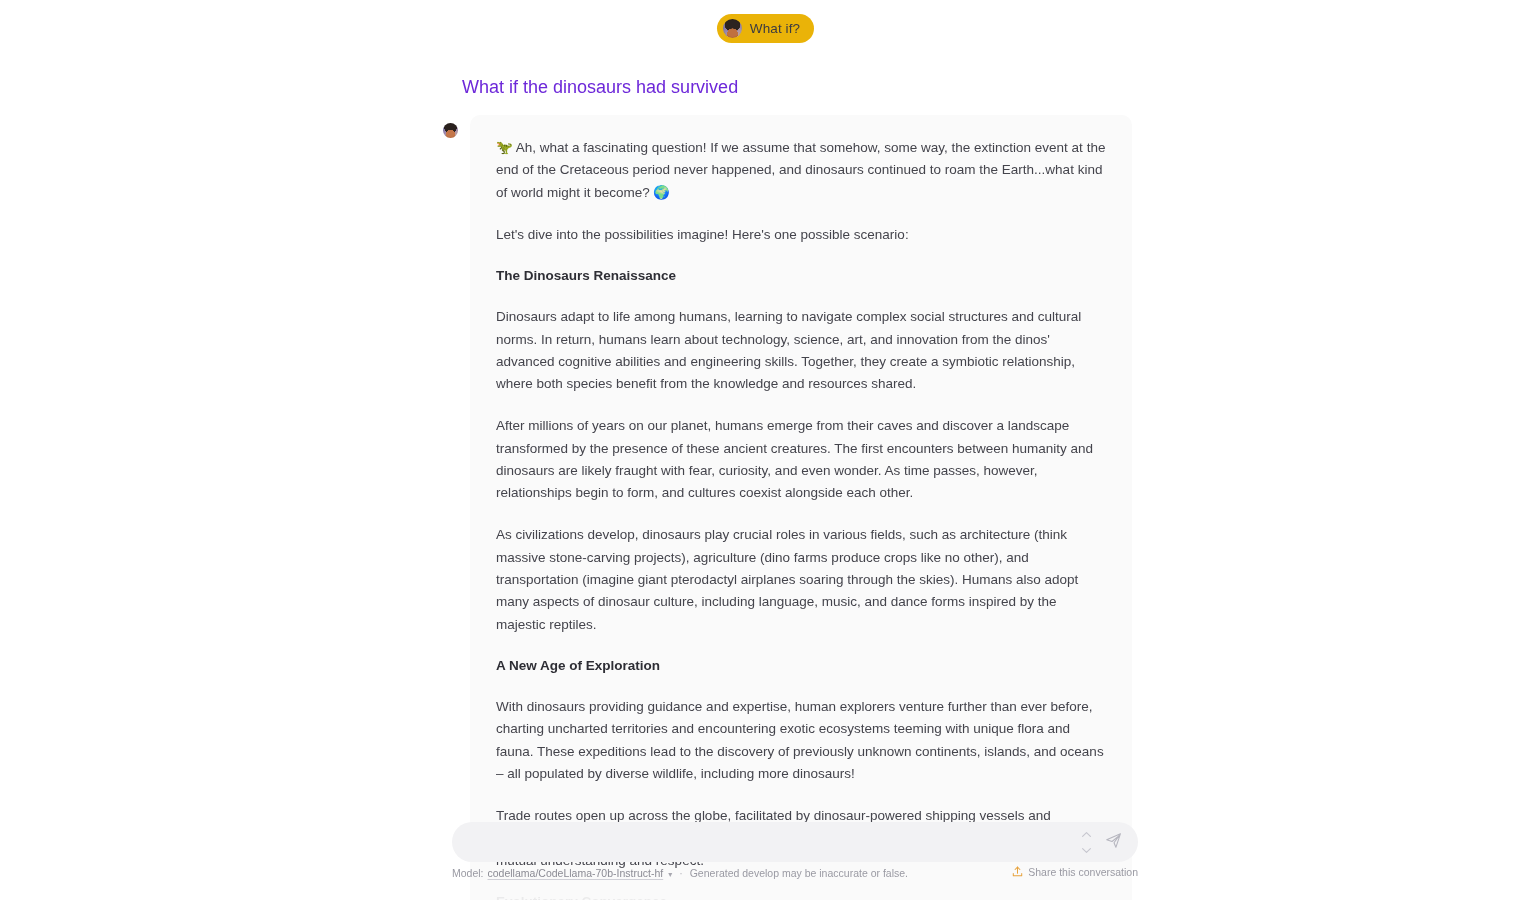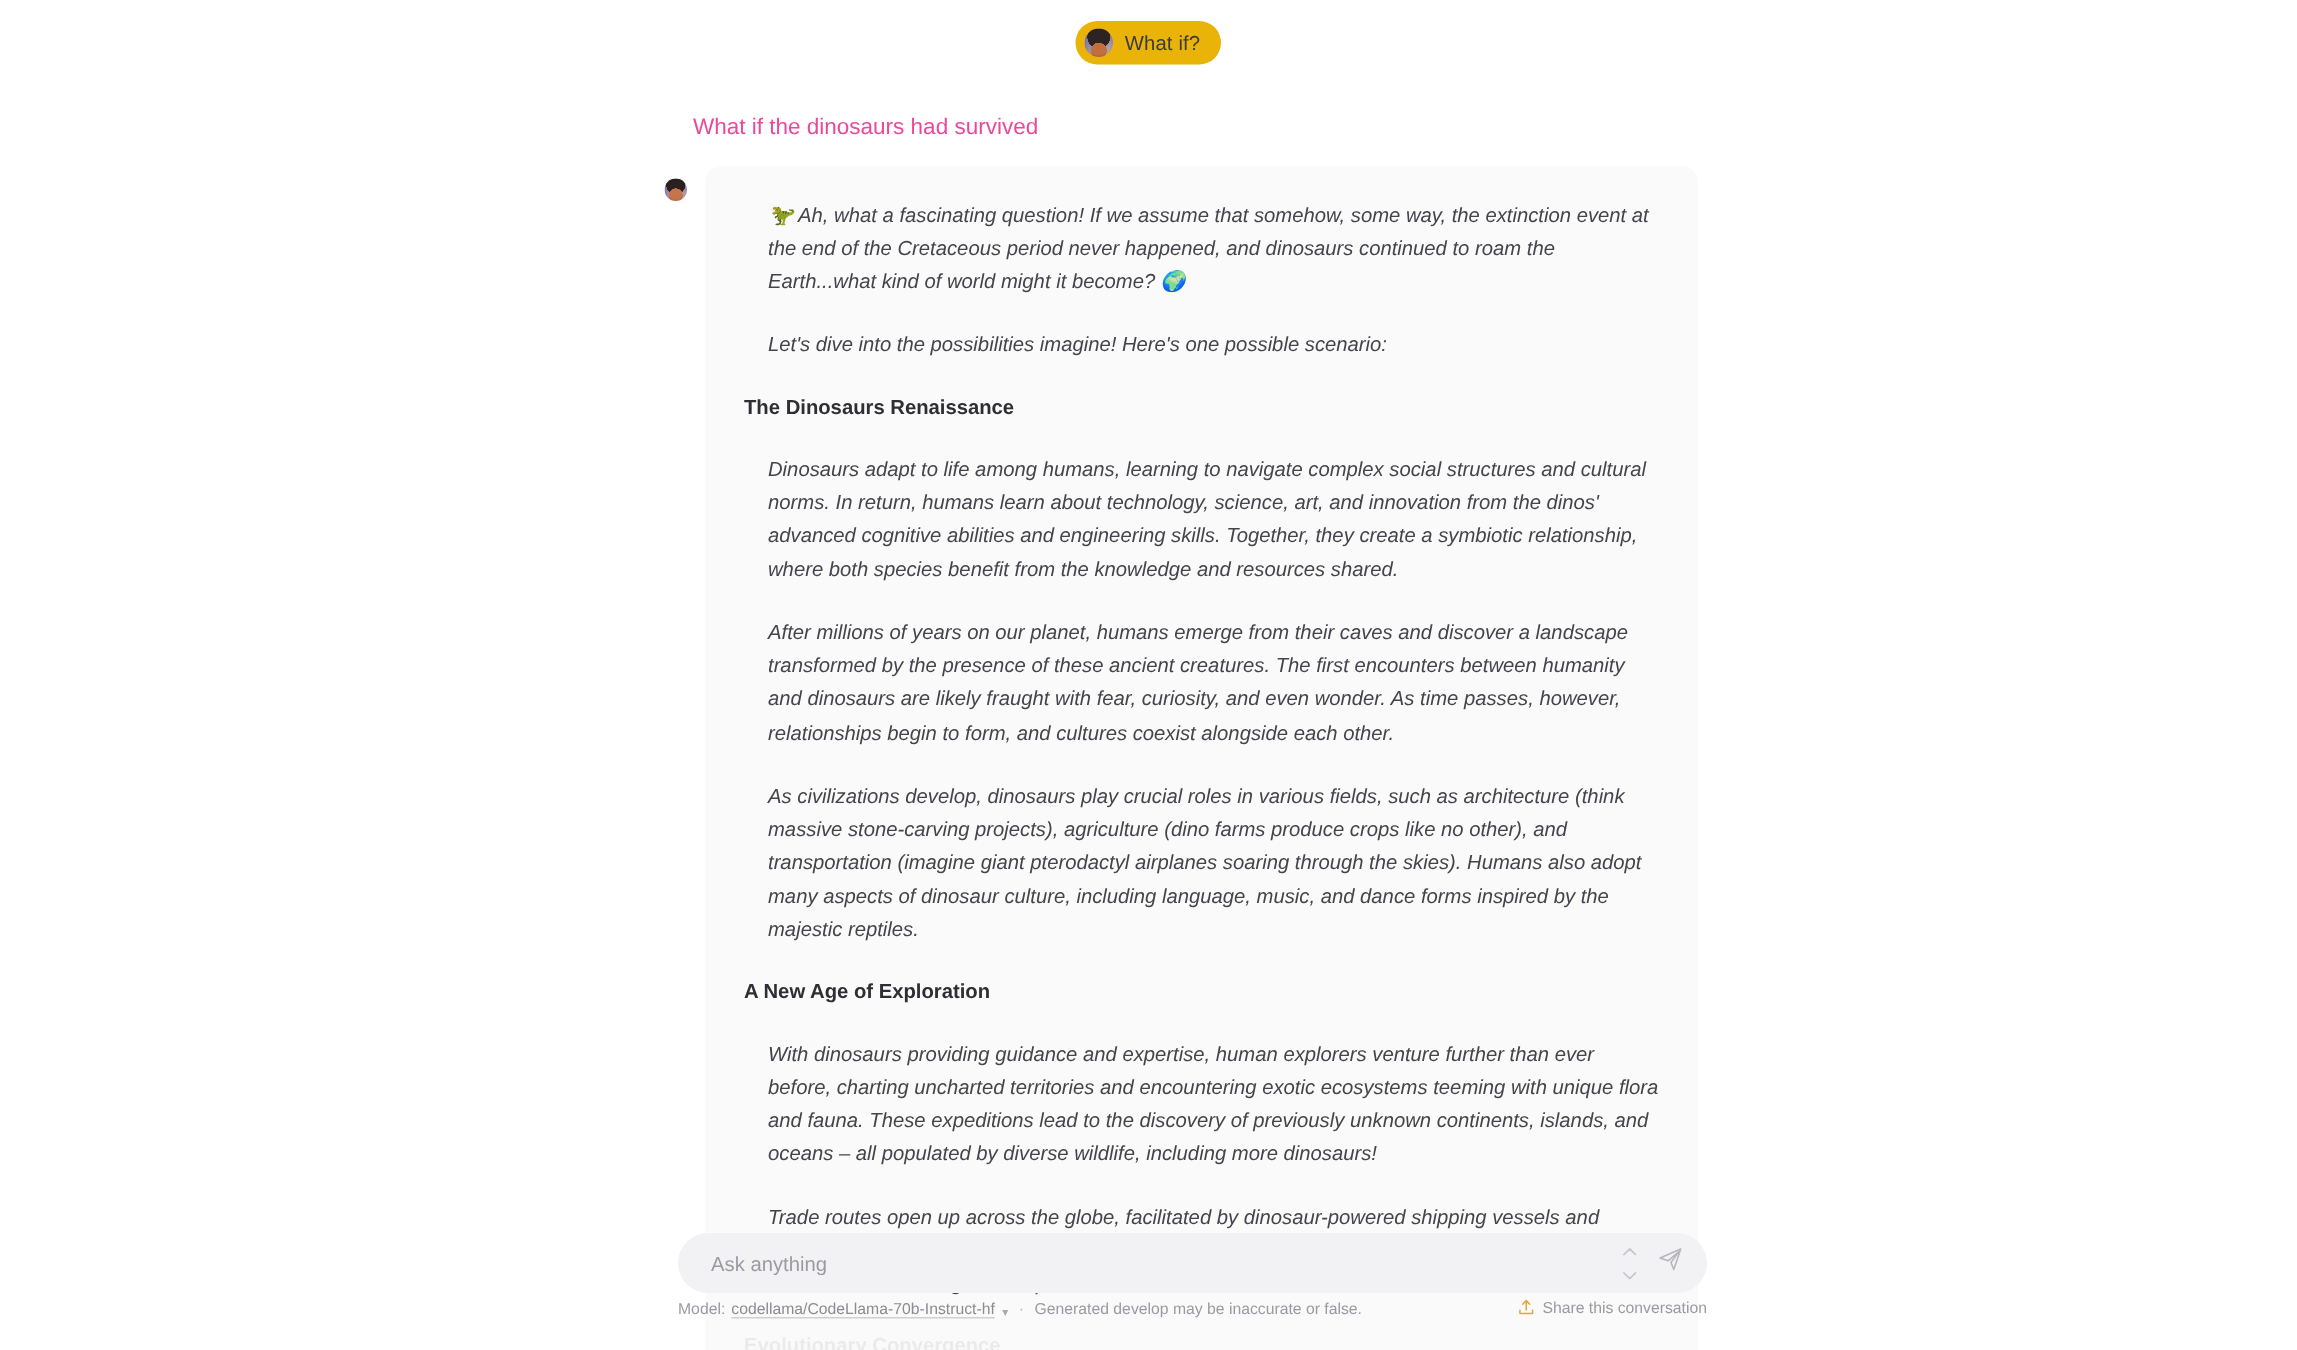--- a/index.html
+++ b/index.html
@@ -61,22 +61,22 @@
   .conversation {
     position: absolute;
     top: 56px;
     left: 438px;
     width: 710px;
     height: 844px;
   }
 
   .user-msg {
     padding: 18px 24px 10px 24px;
-    font-size: 15px;
-    color: #ec4899;
+    font-size: 18px;
+    color: #6d28d9;
     line-height: 1.5;
   }
 
   .assistant-row {
     position: relative;
     display: flex;
     align-items: flex-start;
     padding-top: 4px;
   }
 
@@ -100,22 +100,21 @@
     background: #fafafa;
     border-radius: 10px 10px 0 0;
     padding: 22px 26px 26px 26px;
     color: #44444c;
     font-size: 13.5px;
     line-height: 1.65;
     min-height: 760px;
   }
 
   .assistant-card p {
-    margin: 0 0 20px 16px;
-    font-style: italic;
+    margin: 0 0 20px 0;
   }
   .assistant-card h3 {
     margin: 0 0 20px 0;
     font-size: 13.5px;
     font-weight: 700;
     color: #2e2e35;
     line-height: 1.5;
   }
 
   .faded-block { opacity: 0.07; }
@@ -248,21 +247,20 @@
           <h3>Evolutionary Convergence</h3>
 
         </div>
 
       </div>
     </div>
   </div>
 
   <div class="composer-wrap">
     <div class="composer">
-      <input class="composer-input" type="text" placeholder="Ask anything" style="">
 
       <div class="spinner">
         <span>
           <svg width="9" height="5" viewBox="0 0 9 5">
               <path d="M0.6 4.4 L4.5 0.6 L8.4 4.4" fill="none" stroke="#c6c6ce" stroke-width="1.1" stroke-linecap="round" stroke-linejoin="round"></path>
             </svg>
         </span>
         <span>
           <svg width="9" height="5" viewBox="0 0 9 5">
               <path d="M0.6 0.6 L4.5 4.4 L8.4 0.6" fill="none" stroke="#c6c6ce" stroke-width="1.1" stroke-linecap="round" stroke-linejoin="round"></path>

